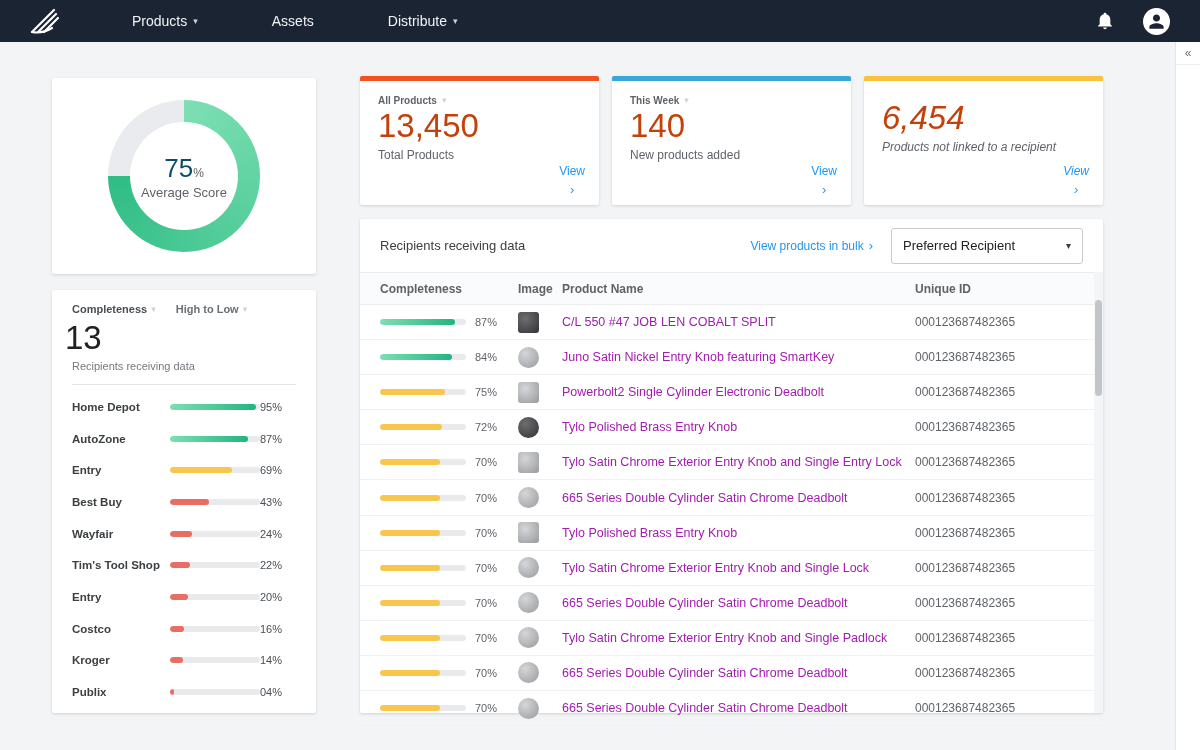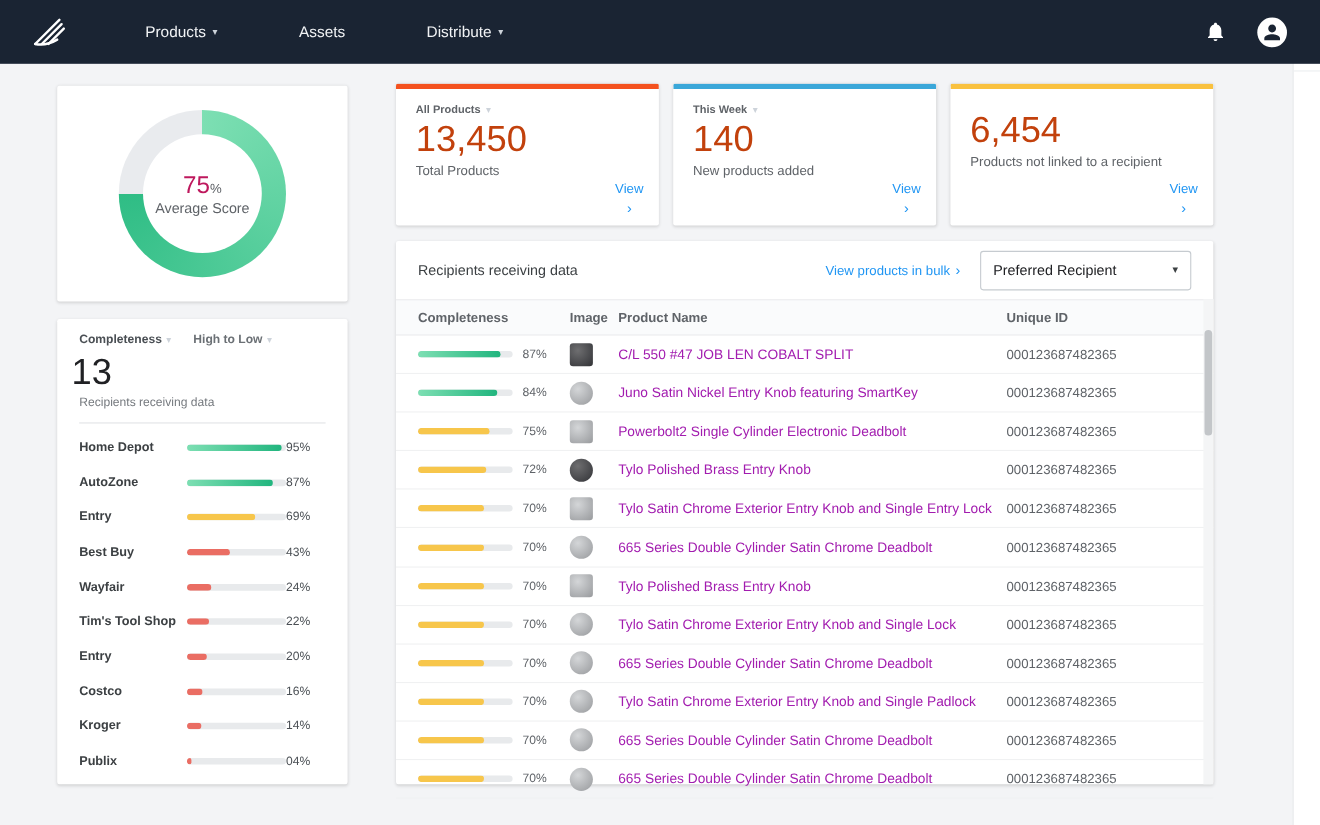--- a/index.html
+++ b/index.html
@@ -3,38 +3,38 @@
 <meta charset="utf-8">
 <style>
   html,body{margin:0;padding:0;}
   body{
     width:1200px;height:750px;position:relative;overflow:hidden;
     background:#f3f4f6;
     font-family:"Liberation Sans","DejaVu Sans",sans-serif;
     -webkit-font-smoothing:antialiased;
   }
   
-  .navbar{position:absolute;top:0;left:0;right:0;height:58px;background:#1a2433;display:flex;align-items:center;z-index:10;}
+  .navbar{position:absolute;top:0;left:0;right:0;height:42px;background:#1a2433;display:flex;align-items:center;z-index:10;}
   .logo{margin-left:28px;width:36px;height:32px;display:flex;align-items:center;}
   .nav-menu{display:flex;margin-left:68px;align-items:center;}
   .nav-item{color:#f1f3f5;font-size:14px;margin-right:74px;display:flex;align-items:center;gap:6px;cursor:pointer;}
   .caret{font-size:9px;color:#cdd3da;line-height:1;}
   .nav-right{margin-left:auto;display:flex;align-items:center;gap:28px;margin-right:30px;}
   .bell{width:20px;height:22px;}
   .avatar{width:27px;height:27px;border-radius:50%;background:#ffffff;display:flex;align-items:center;justify-content:center;}
   
   .side-strip{position:absolute;top:42px;right:0;width:24px;bottom:0;background:#fff;border-left:1px solid #e3e5e8;}
   .collapse-btn{height:22px;display:flex;align-items:center;justify-content:center;font-size:12px;color:#6b7075;cursor:pointer;border-bottom:1px solid #eceef0;}
   
   .card{position:absolute;background:#fff;border-radius:2px;box-shadow:0 1px 3px rgba(0,0,0,.14);}
   
   .donut-card{left:52px;top:78px;width:264px;height:196px;display:flex;align-items:center;justify-content:center;}
   .donut{width:152px;height:152px;border-radius:50%;position:relative;}
   .donut-hole{position:absolute;inset:22px;background:#fff;border-radius:50%;display:flex;flex-direction:column;align-items:center;justify-content:center;}
-  .score-big{font-size:22px;color:#be185d;}
+  .score-big{font-size:26px;color:#0c4a6e;}
   .score-sm{font-size:12px;color:#5f6368;}
   .score-label{font-size:13px;color:#5f6368;margin-top:1px;}
   
   .comp-card{left:52px;top:290px;width:264px;height:423px;}
   .cc-header{padding:13px 20px 0;display:flex;gap:20px;align-items:center;}
   .cc-filter{font-size:11px;color:#4a4f54;font-weight:bold;display:flex;align-items:center;gap:4px;cursor:pointer;}
   .cc-filter.dim{color:#6b7075;}
   .cc-count{font-size:33px;color:#202124;padding:4px 13px 0;}
   .cc-sub{font-size:11px;color:#75797e;padding:3px 20px 0;}
   .cc-divider{margin:12px 20px 6px;border-top:1px solid #e1e3e6;}
@@ -256,21 +256,21 @@
       <span>This Week</span>
       <span class="caret">▾</span>
     </div>
     <div class="stat-value">140</div>
     <div class="stat-label">New products added</div>
     <div class="stat-view">
       <span>View</span>
       <span class="chev">›</span>
     </div>
   </div>
-  <div class="stat-card" style="border-top-color: rgb(249, 193, 62);">
+  <div class="stat-card" style="border-top-color: rgb(249, 193, 62); font-style: italic;">
     <div class="stat-value toppad">6,454</div>
     <div class="stat-label">Products not linked to a recipient</div>
     <div class="stat-view">
       <span>View</span>
       <span class="chev">›</span>
     </div>
   </div>
 </div>
 
 <div class="card table-card">

